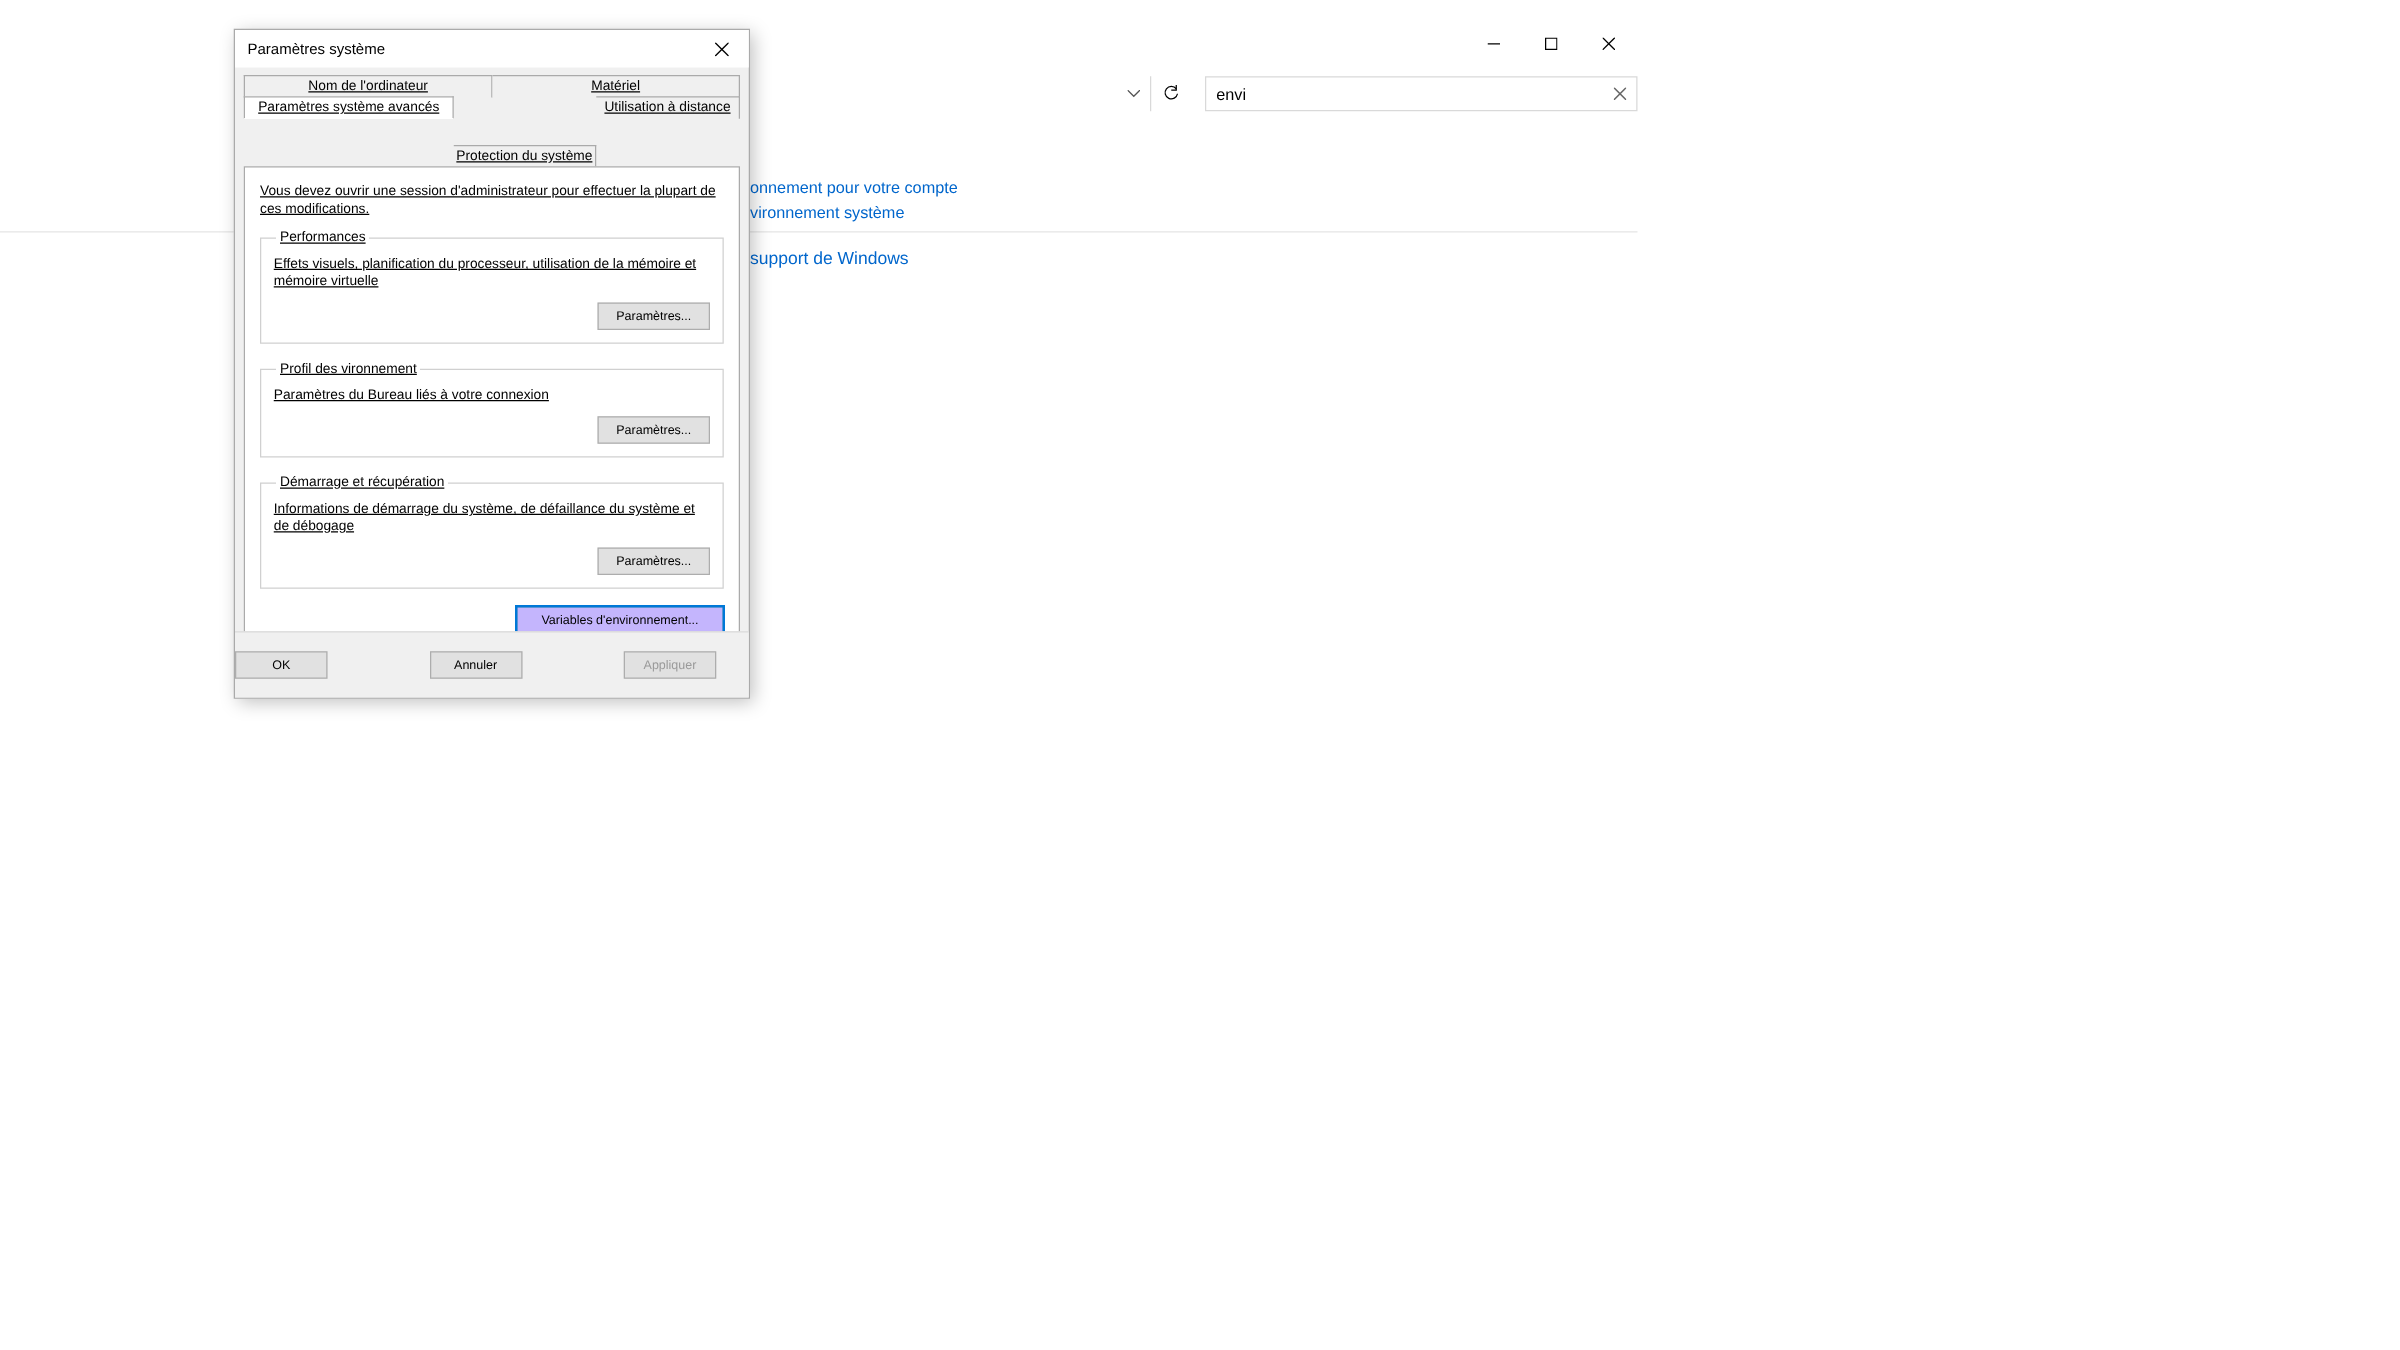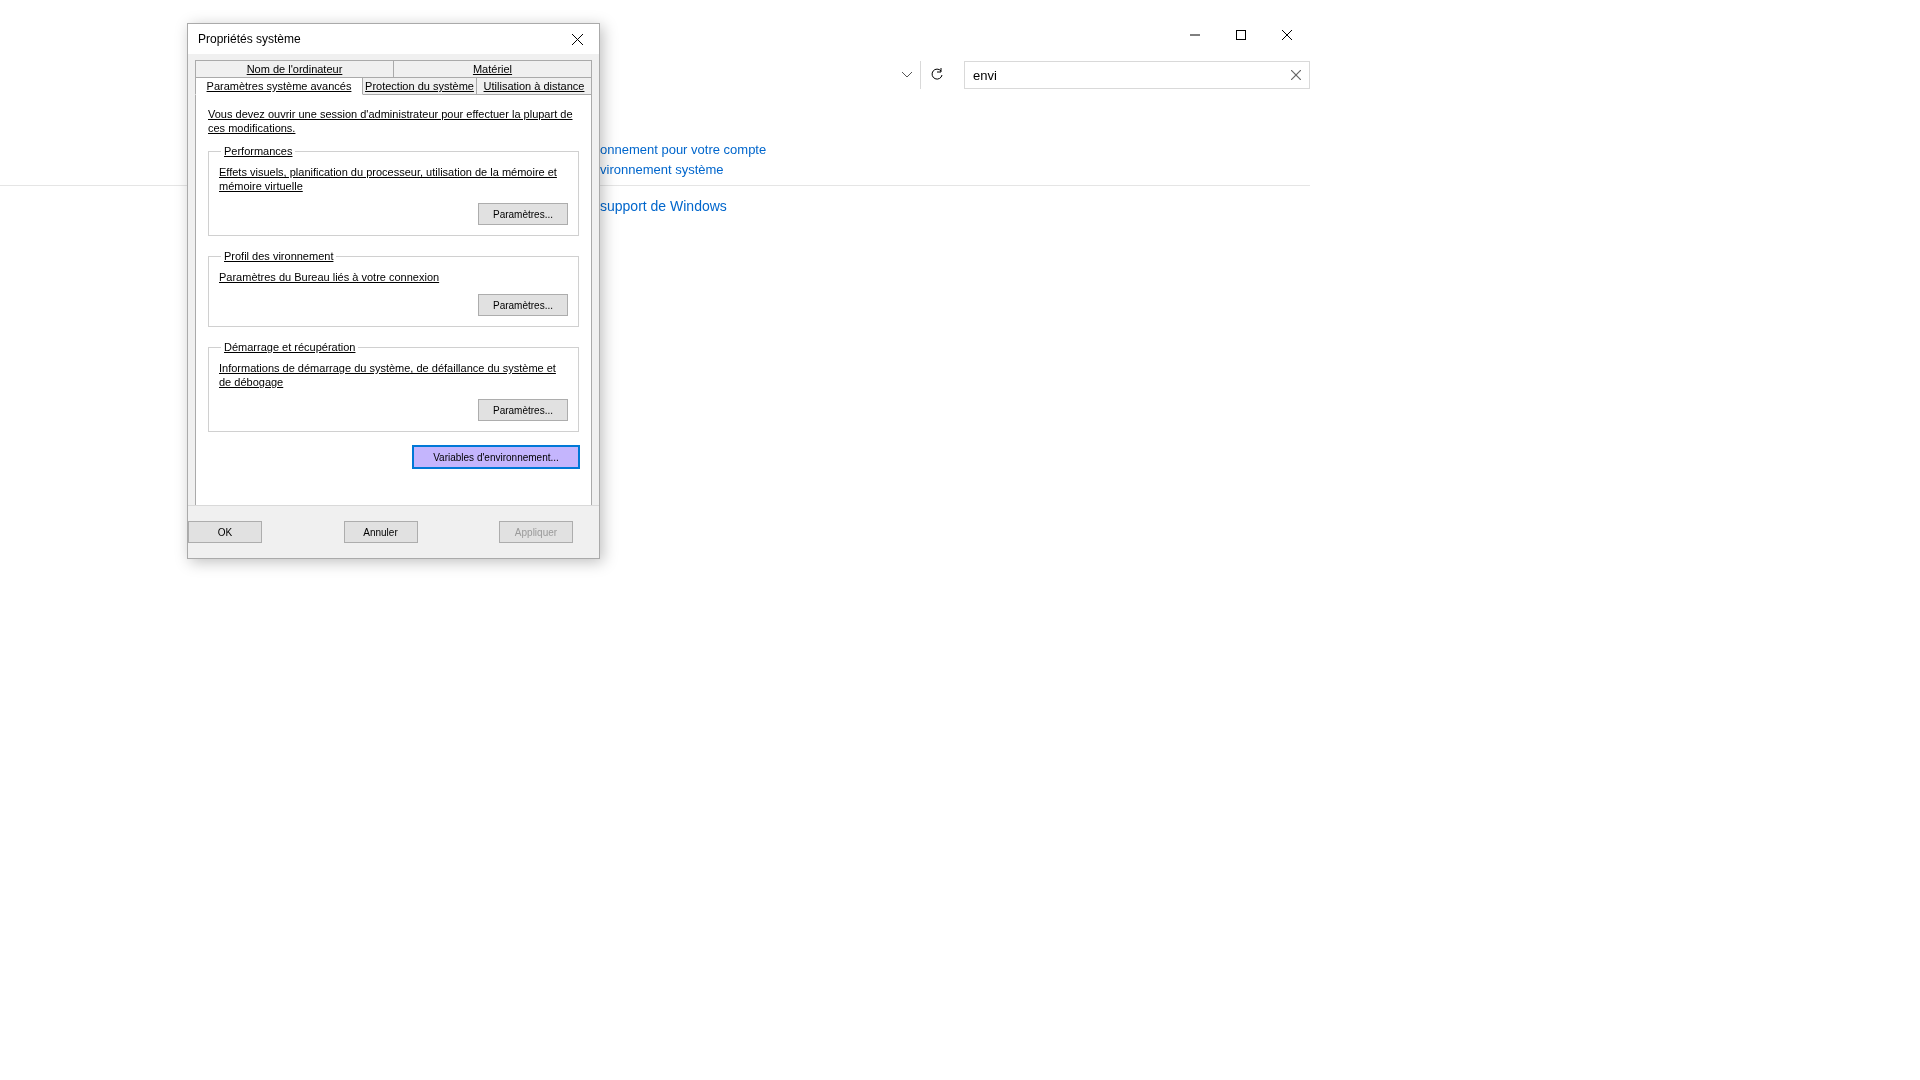--- a/index.html
+++ b/index.html
@@ -198,21 +198,21 @@
     .tabpanel {
       background: #ffffff;
       border: 1px solid #aaaaaa;
       border-top: 1px solid #aaaaaa;
       margin-top: -1px;
       padding: 12px 12px 14px 12px;
       height: 419px;
       position: relative;
     }
     .tabrow.row2 .tab:nth-child(1){ width: 168px; }
-    .tabrow.row2 .tab:nth-child(2){ width: 114px; }
+    .tabrow.row2 .tab:nth-child(2){ width: 114px; margin-top: 39px; }
     .tabrow.row2 .tab:nth-child(3){ flex:1; }
 
     .admin-note {
       font-size: 11px;
       line-height: 14px;
       margin-bottom: 10px;
     }
 
     fieldset.group {
       border: 1px solid #d0d0d0;
@@ -324,21 +324,21 @@
     <a>vironnement système</a>
   </div>
   <div class="cp-hr"></div>
   <div class="cp-help">
     <a>support de Windows</a>
   </div>
 </div>
 
 <div class="dialog">
   <div class="dlg-titlebar">
-    <span class="dlg-title">Propriétés système</span>
+    <span class="dlg-title">Paramètres système</span>
     <div class="dlg-close">
       <svg viewBox="0 0 11 11">
           <line x1="0" y1="0" x2="11" y2="11" stroke="#000" stroke-width="1"></line>
           <line x1="11" y1="0" x2="0" y2="11" stroke="#000" stroke-width="1"></line>
         </svg>
     </div>
   </div>
 
   <div class="dlg-body">
     <div class="tabrow row1">

